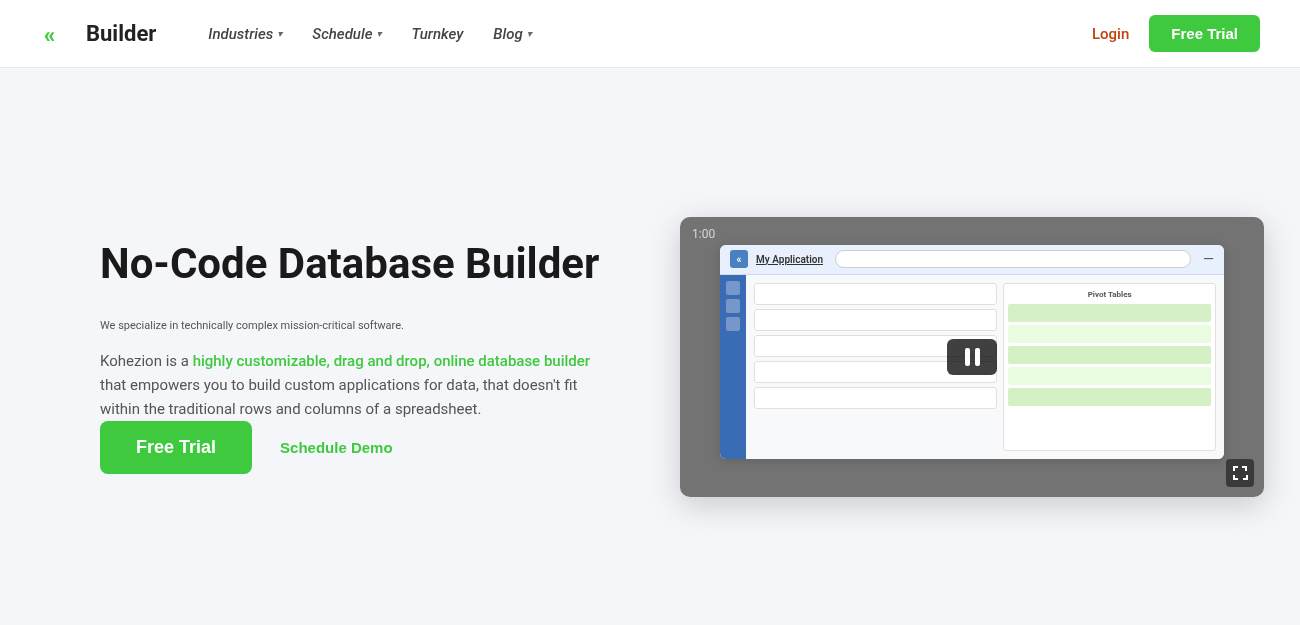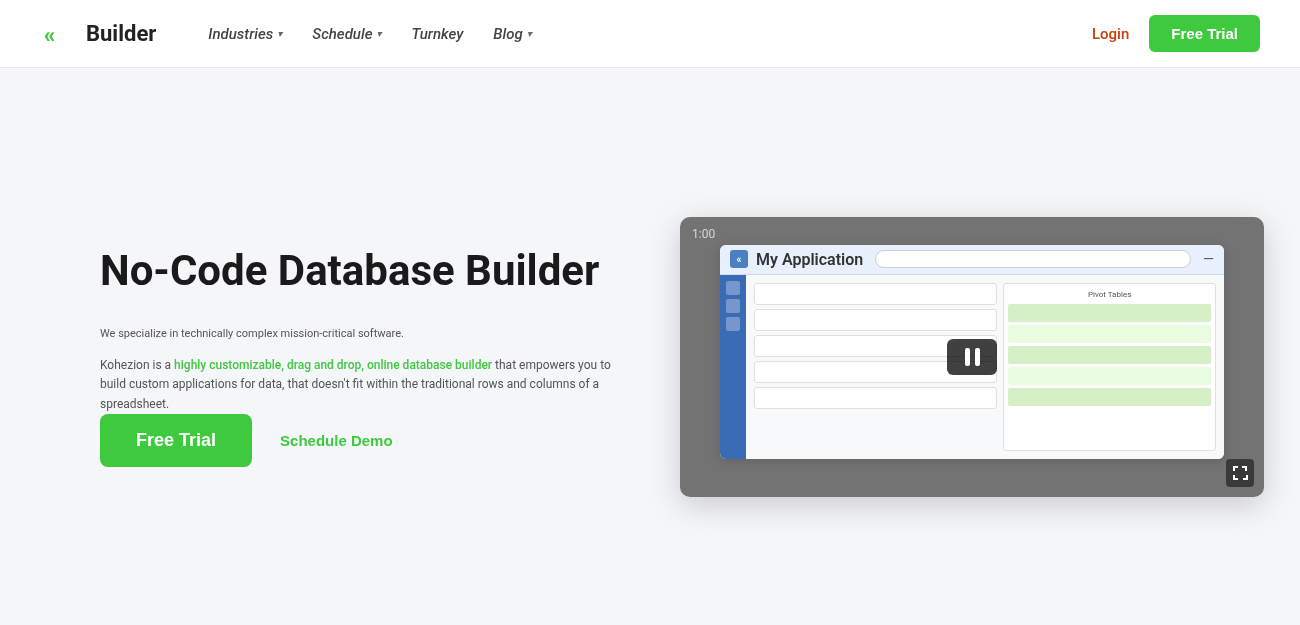--- a/index.html
+++ b/index.html
@@ -97,21 +97,21 @@
       line-height: 1.2;
       margin-bottom: 28px;
     }
     .hero-desc {
       font-size: 11px;
       color: #555;
       line-height: 1.6;
       margin-bottom: 14px;
     }
     .hero-desc-2 {
-      font-size: 12px;
+      font-size: 15px;
       color: #555;
       line-height: 1.6;
     }
     .hero-desc-2 .highlight {
       color: #3ec93e;
       font-weight: 500;
     }
     .hero-buttons {
       display: flex;
       align-items: center;
@@ -196,23 +196,24 @@
       background: #4a7fc1;
       border-radius: 3px;
       display: flex;
       align-items: center;
       justify-content: center;
       color: #fff;
       font-size: 10px;
       font-weight: 700;
     }
     .app-mockup-title-text {
-      font-size: 16px;
+      font-size: 10px;
       color: #333;
       font-weight: 600;
+      text-decoration: underline;
     }
     .app-mockup-search {
       flex: 1;
       height: 18px;
       background: #fff;
       border-radius: 10px;
       border: 1px solid #ccc;
       margin-left: 4px;
     }
     .app-mockup-body {
@@ -260,21 +261,21 @@
       border: 1px solid #e0e0e0;
       display: flex;
       flex-direction: column;
       padding: 4px;
       gap: 3px;
     }
     .pivot-label {
       font-size: 8px;
       color: #555;
       text-align: center;
-      font-weight: 400;
+      font-weight: 700;
       padding: 2px 0;
     }
     .pivot-row {
       height: 18px;
       background: #d4f0c4;
       border-radius: 2px;
     }
     .pivot-row-empty {
       height: 18px;
       background: #eafce0;

